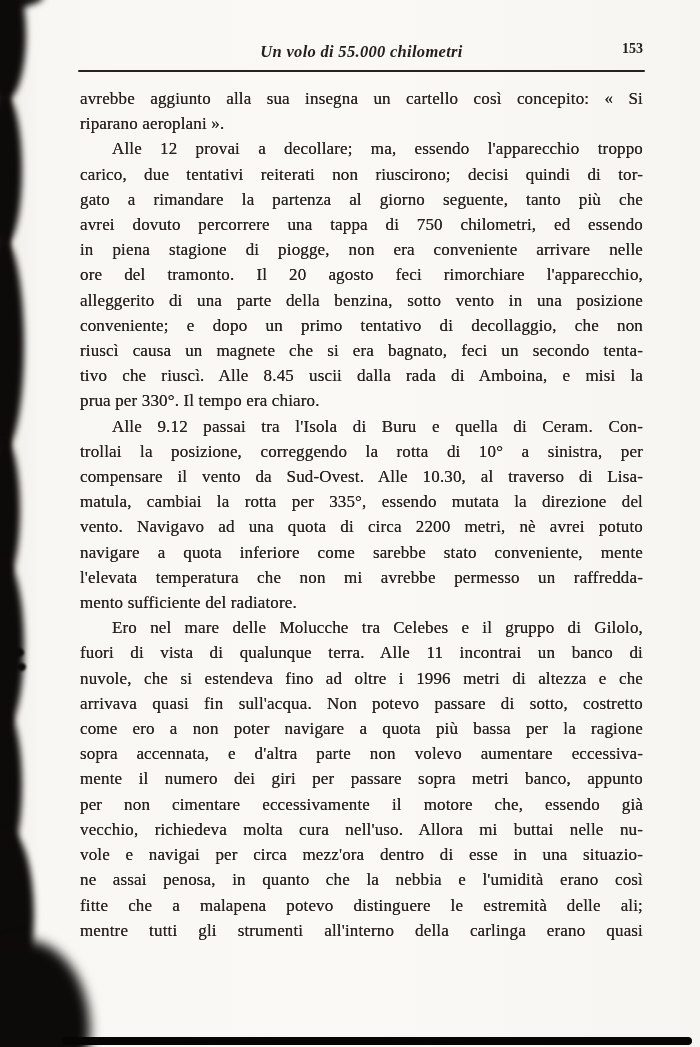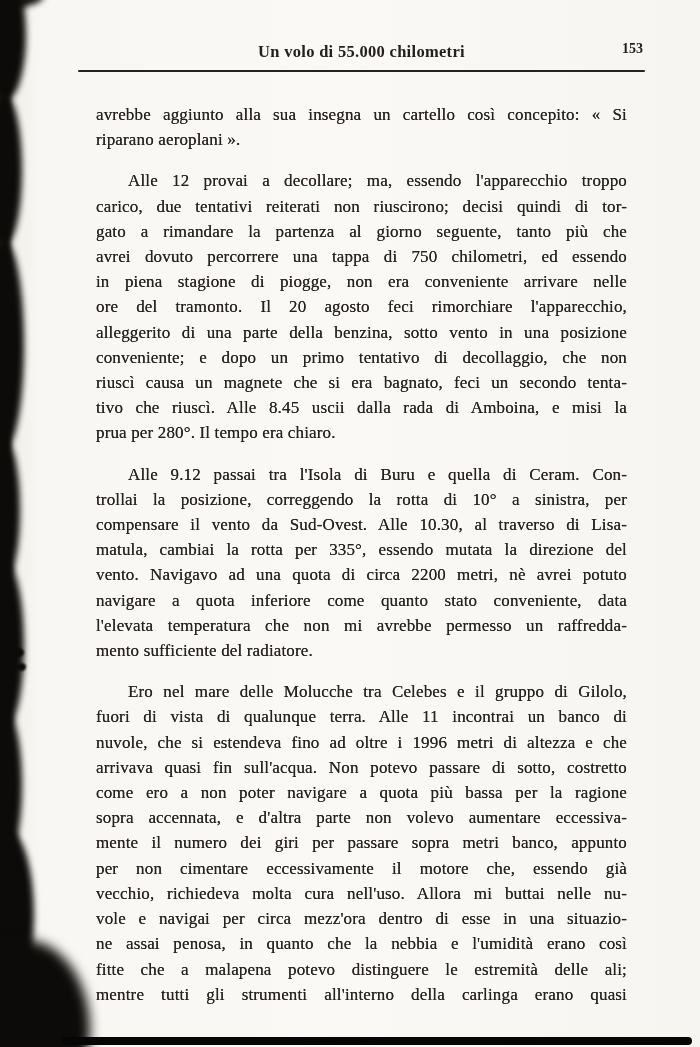--- a/index.html
+++ b/index.html
@@ -13,40 +13,40 @@
     width:700px; height:1047px;
     overflow:hidden;
     background:linear-gradient(90deg,#efece6 0%,#f8f7f3 6%,#faf9f6 50%,#f6f5f1 100%);
   }
   
   .header{
     position:absolute; top:42px; left:80px; width:563px; height:24px;
   }
   .header .title{
     position:absolute; left:0; right:0; text-align:center;
-    font-weight:bold;
+    font-style:italic; font-weight:bold;
     font-size:16.5px; color:#23201d; letter-spacing:.3px;
   }
   .header .pagenum{
     position:absolute; right:0; top:-1px;
     font-weight:bold; font-size:14px; color:#23201d;
   }
   .rule{
     position:absolute; top:70px; left:78px; width:567px; height:2.4px;
     background:#262220; border-radius:2px;
   }
   
   .body{
     position:absolute; top:86px; left:80px; width:563px;
     font-size:17px; line-height:25.2px;
     color:#262220;
     text-shadow:0 0 0.6px rgba(38,34,32,.85);
     letter-spacing:.15px;
   }
-  .paragraph{ margin:16px; }
+  .paragraph{ margin:0; }
   .line{
     white-space:normal;
     text-align:justify;
     text-align-last:justify;
     text-justify:inter-word;
   }
   .line.indent{ text-indent:32px; }
   .line.endline{ text-align-last:left; }
   
   .artifacts{ position:absolute; inset:0; pointer-events:none; }
@@ -83,29 +83,29 @@
         <div class="line indent">Alle 12 provai a decollare; ma, essendo l'apparecchio troppo</div>
         <div class="line">carico, due tentativi reiterati non riuscirono; decisi quindi di tor-</div>
         <div class="line">gato a rimandare la partenza al giorno seguente, tanto più che</div>
         <div class="line">avrei dovuto percorrere una tappa di 750 chilometri, ed essendo</div>
         <div class="line">in piena stagione di piogge, non era conveniente arrivare nelle</div>
         <div class="line">ore del tramonto. Il 20 agosto feci rimorchiare l'apparecchio,</div>
         <div class="line">alleggerito di una parte della benzina, sotto vento in una posizione</div>
         <div class="line">conveniente; e dopo un primo tentativo di decollaggio, che non</div>
         <div class="line">riuscì causa un magnete che si era bagnato, feci un secondo tenta-</div>
         <div class="line">tivo che riuscì. Alle 8.45 uscii dalla rada di Amboina, e misi la</div>
-        <div class="line endline">prua per 280°. Il tempo era chiaro.</div>
+        <div class="line endline">prua per 330°. Il tempo era chiaro.</div>
       </div>
       <div class="paragraph">
         <div class="line indent">Alle 9.12 passai tra l'Isola di Buru e quella di Ceram. Con-</div>
         <div class="line">trollai la posizione, correggendo la rotta di 10° a sinistra, per</div>
         <div class="line">compensare il vento da Sud-Ovest. Alle 10.30, al traverso di Lisa-</div>
         <div class="line">matula, cambiai la rotta per 335°, essendo mutata la direzione del</div>
         <div class="line">vento. Navigavo ad una quota di circa 2200 metri, nè avrei potuto</div>
-        <div class="line">navigare a quota inferiore come quanto stato conveniente, data</div>
+        <div class="line">navigare a quota inferiore come sarebbe stato conveniente, mente</div>
         <div class="line">l'elevata temperatura che non mi avrebbe permesso un raffredda-</div>
         <div class="line endline">mento sufficiente del radiatore.</div>
       </div>
       <div class="paragraph">
         <div class="line indent">Ero nel mare delle Molucche tra Celebes e il gruppo di Gilolo,</div>
         <div class="line">fuori di vista di qualunque terra. Alle 11 incontrai un banco di</div>
         <div class="line">nuvole, che si estendeva fino ad oltre i 1996 metri di altezza e che</div>
         <div class="line">arrivava quasi fin sull'acqua. Non potevo passare di sotto, costretto</div>
         <div class="line">come ero a non poter navigare a quota più bassa per la ragione</div>
         <div class="line">sopra accennata, e d'altra parte non volevo aumentare eccessiva-</div>

